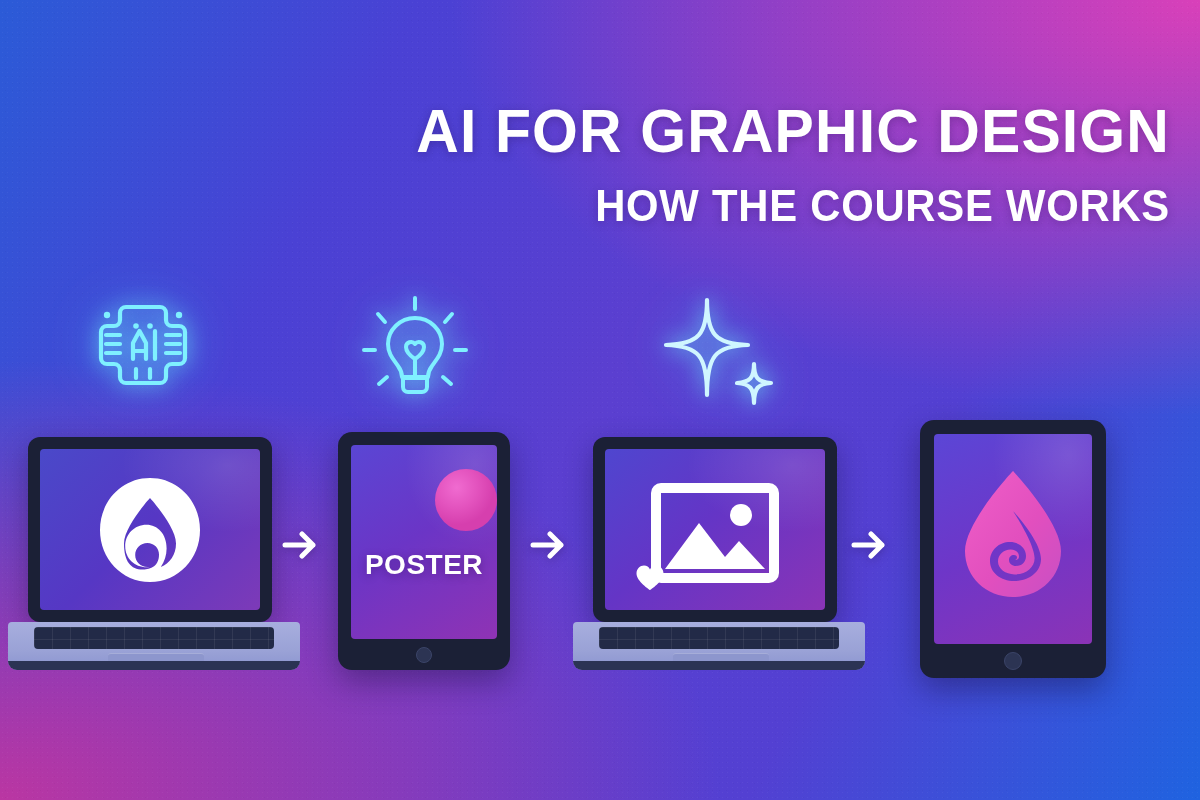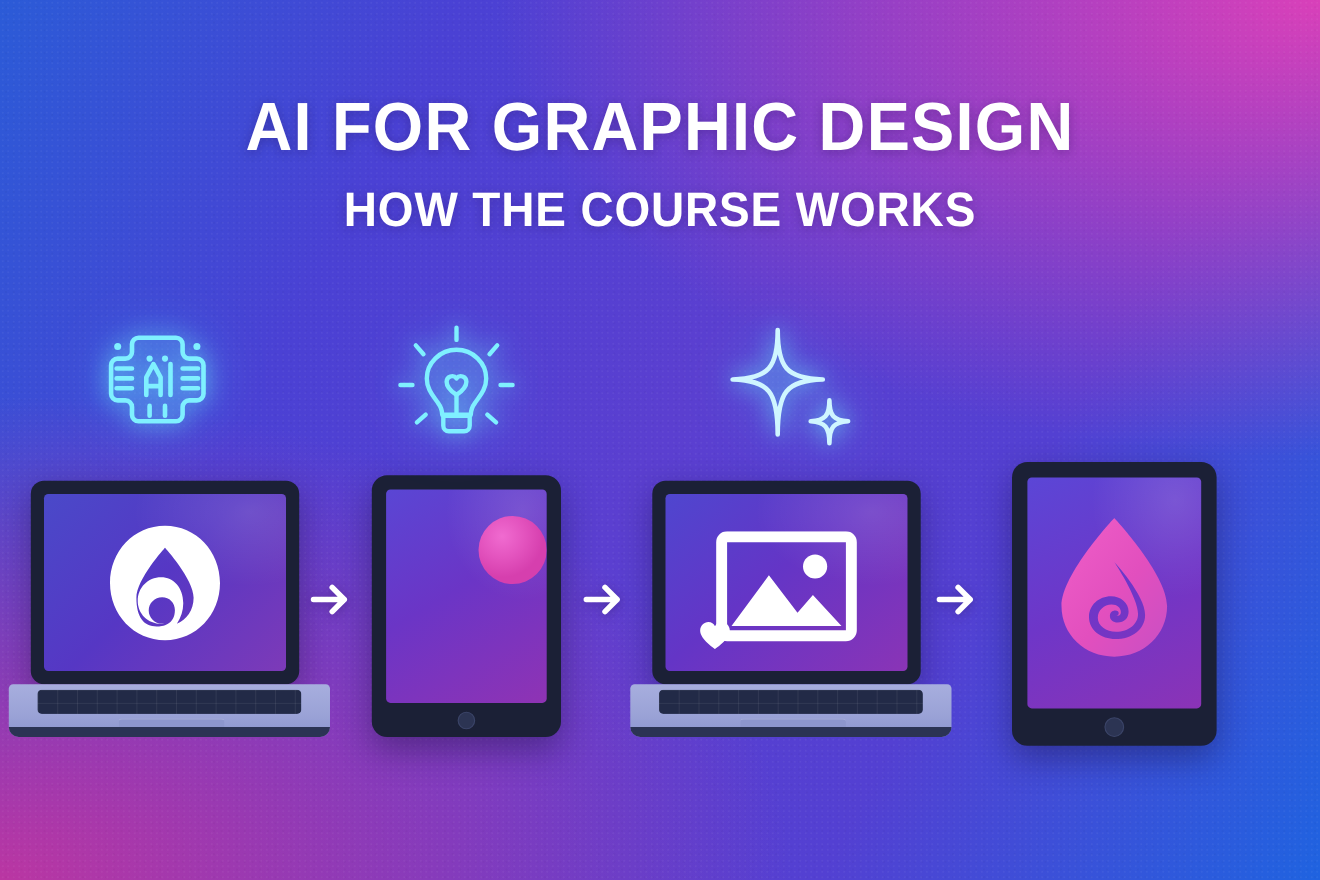--- a/index.html
+++ b/index.html
@@ -23,22 +23,22 @@
     pointer-events: none;
     background-image:
       radial-gradient(rgba(255,255,255,.45) .6px, transparent .7px),
       radial-gradient(rgba(0,0,0,.28) .6px, transparent .7px);
     background-size: 5px 5px, 7px 7px;
     background-position: 0 0, 2px 3px;
   }
 
   
   .titles {
-    position: absolute; left: 0; right: 0; top: 85px;
-    text-align: center;
+    position: absolute; left: 0; right: 0; top: 100px;
+    text-align: right;
     z-index: 5;
   }
   .title-main {
     color: #ffffff;
     font-size: 62px;
     font-weight: 700;
     letter-spacing: 1.2px;
     line-height: 1.0;
     transform: scaleX(.95);
     text-shadow: 0 2px 10px rgba(30,10,70,.28);
@@ -220,20 +220,21 @@
       <svg width="48" height="48" viewBox="0 0 48 48" fill="none" stroke="#FFFFFF" stroke-width="5" stroke-linecap="round" stroke-linejoin="round">
         <path d="M9 24 h28 M26 13 l11 11 l-11 11"></path>
       </svg>
     </div>
 
     <div class="device">
       <div class="tablet-body" style="left:338px; top:432px; width:172px; height:238px;">
         <div class="screen screen-tab" style="left:13px; top:13px; right:13px; bottom:31px;">
           <div class="sheen"></div>
           <div class="poster-dot" style="left:84px; top:24px; width:62px; height:62px;"></div>
+          <div class="poster-txt" style="top:104px;">POSTER</div>
         </div>
         <div class="home-btn" style="left:50%; bottom:7px; margin-left:-8px; width:16px; height:16px;"></div>
       </div>
     </div>
 
     <div class="arrow" style="left:524px; top:521px;">
       <svg width="48" height="48" viewBox="0 0 48 48" fill="none" stroke="#FFFFFF" stroke-width="5" stroke-linecap="round" stroke-linejoin="round">
         <path d="M9 24 h28 M26 13 l11 11 l-11 11"></path>
       </svg>
     </div>

